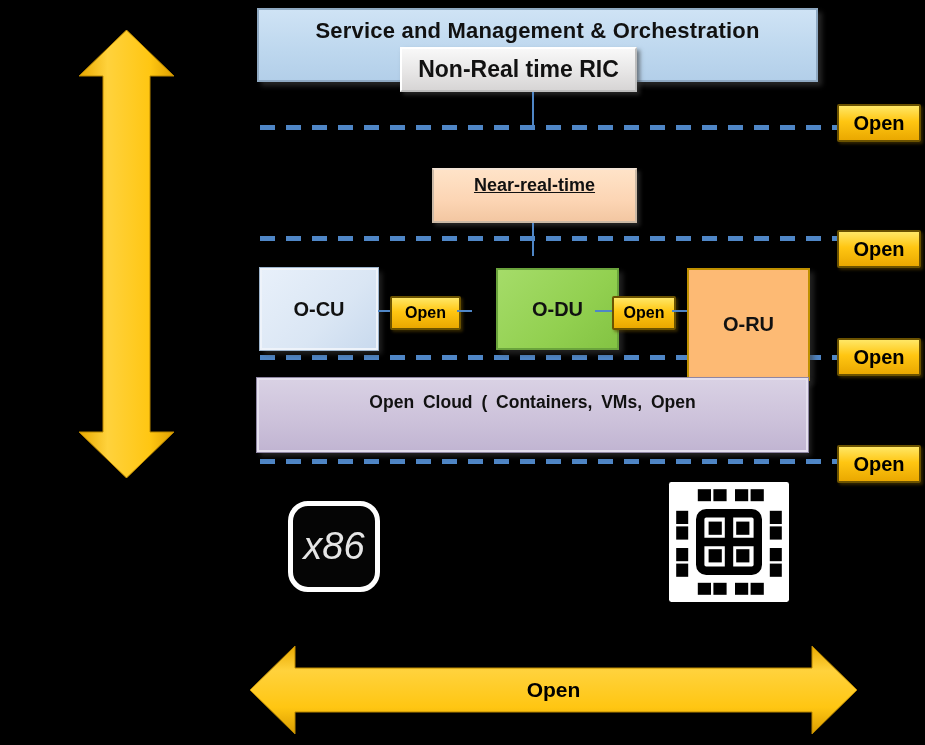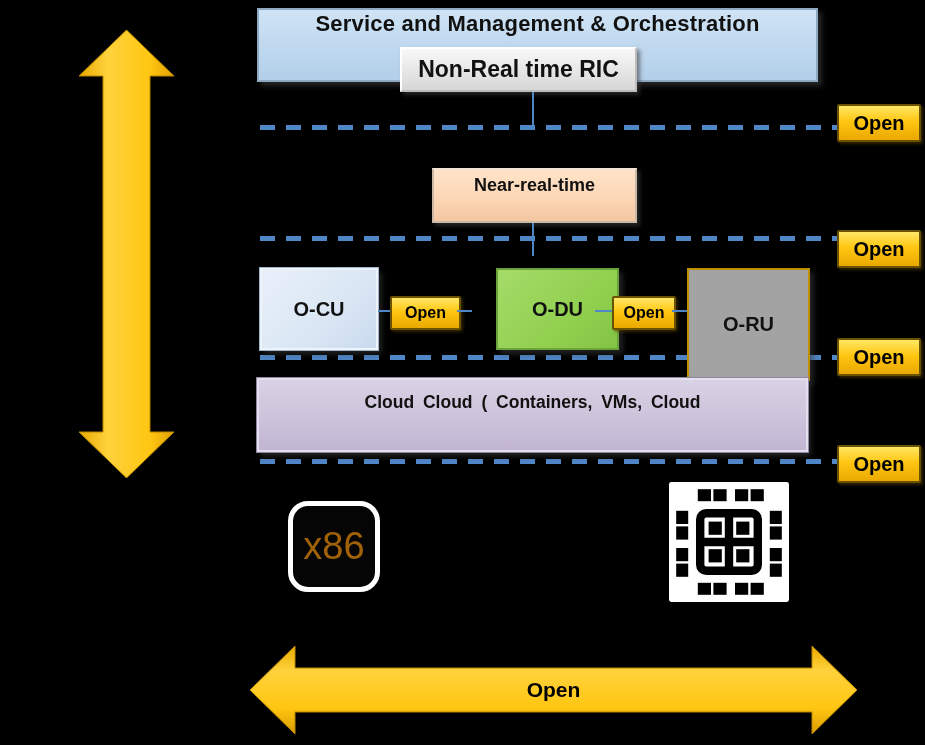--- a/index.html
+++ b/index.html
@@ -7,46 +7,46 @@
     position:relative;width:925px;height:745px;background:#000;overflow:hidden;
     font-family:"Liberation Sans",sans-serif;
   }
   .abs{position:absolute;}
   .bx{box-sizing:border-box;text-align:center;color:#111;font-weight:bold;}
   
   .smo{
     left:257px;top:8px;width:561px;height:74px;
     background:linear-gradient(180deg,#cfe3f5 0%,#bdd7ee 60%,#b3cfe9 100%);
     border:2px solid #8fa9c2;box-shadow:4px 4px 5px rgba(70,70,70,.55);
-    font-size:22px;padding-top:1px;letter-spacing:.2px;
+    font-size:22px;padding-top:8px;letter-spacing:.2px;
   }
   .nonrt{
     left:400px;top:47px;width:237px;height:45px;
     background:linear-gradient(180deg,#f8f8f8 0%,#e7e6e6 55%,#d7d5d5 100%);
     border:2px solid #bdbdbd;border-top-color:#ffffff;border-left-color:#ffffff;
     box-shadow:3px 3px 4px rgba(60,60,60,.6);
     font-size:23px;line-height:41px;
   }
   .nearrt{
     left:432px;top:168px;width:205px;height:55px;
     background:linear-gradient(180deg,#ffe3c8 0%,#fcd5b4 60%,#f3c7a2 100%);
     border:2px solid #cbb9a6;border-top-color:#f3e4d6;
     box-shadow:3px 3px 4px rgba(70,70,70,.55);
-    font-size:18px;line-height:24px;padding-top:3px;
+    font-size:18px;line-height:24px;padding-top:3px;text-decoration:underline;
   }
   .node{font-size:20px;display:flex;align-items:center;justify-content:center;
     box-shadow:4px 4px 5px rgba(60,60,60,.55);}
   .ocu{left:260px;top:268px;width:118px;height:82px;
     background:linear-gradient(135deg,#e8f0fa 0%,#dae6f4 60%,#c9daee 100%);
     border:2px solid #eef3fa;outline:1px solid #9db4cc;}
   .odu{left:496px;top:268px;width:123px;height:82px;
     background:linear-gradient(135deg,#a5dc69 0%,#92d050 60%,#83c343 100%);
     border:2px solid #6aa33c;}
   .oru{left:687px;top:268px;width:123px;height:113px;
-    background:#a3a3a3;border:2px solid #bf9000;text-align:center;}
+    background:#fdba74;border:2px solid #bf9000;text-align:center;}
   .cloud{
     left:257px;top:378px;width:551px;height:74px;
     background:linear-gradient(180deg,#d9d1e4 0%,#ccc1da 60%,#c1b5d2 100%);
     border:2px solid #e4dfee;outline:1px solid #8f86a3;
     box-shadow:3px 4px 5px rgba(70,70,70,.55);
     font-size:17.5px;line-height:25px;padding-top:10px;word-spacing:4px;
   }
   
   .gold-tag{
     background:linear-gradient(180deg,#ffe766 0%,#ffc612 45%,#eaa800 100%);
@@ -61,22 +61,22 @@
   .dash{
     left:260px;width:577px;height:5px;
     background:repeating-linear-gradient(90deg,#4f86c6 0 15px,transparent 15px 26px);
   }
   .vline{width:2px;background:#4f86c6;}
   .hline{height:2px;background:#4f86c6;}
   
   .x86{
     left:288px;top:501px;width:92px;height:91px;
     background:#050505;border:5px solid #fff;border-radius:20px;
-    color:#a16207;font-size:38px;display:flex;align-items:center;justify-content:center;
-    box-sizing:border-box;font-weight:normal;
+    color:#e5e5e5;font-size:38px;display:flex;align-items:center;justify-content:center;
+    box-sizing:border-box;font-weight:normal;font-style:italic;
   }
   .arrow-label{
     position:absolute;left:0;top:0;width:100%;height:100%;
     display:flex;align-items:center;justify-content:center;
     color:#000;font-weight:bold;font-size:21px;
   }
 </style>
 </head>
 <body>
 
@@ -142,21 +142,21 @@
   <div class="abs hline" style="left:595px;top:310px;width:17px;"></div>
   <div class="abs gold-tag linkbox" style="left:612px;top:296px;width:60px;">
     <span>Open</span>
   </div>
   <div class="abs hline" style="left:672px;top:310px;width:15px;"></div>
   <div class="abs bx node oru">
     <span>O-RU</span>
   </div>
 
   <div class="abs bx cloud">
-    <div>Cloud Cloud ( Containers, VMs, Cloud</div>
+    <div>Open Cloud ( Containers, VMs, Open</div>
   </div>
 
   <div class="abs x86">
     <span>x86</span>
   </div>
 
   <svg class="abs" style="left:668px;top:482px;" width="122" height="120" viewBox="0 0 100 100">
     <rect x="0" y="0" width="100" height="100" rx="2" fill="#ffffff"></rect>
 
     <rect x="24" y="6" width="11" height="10" fill="#000"></rect>

